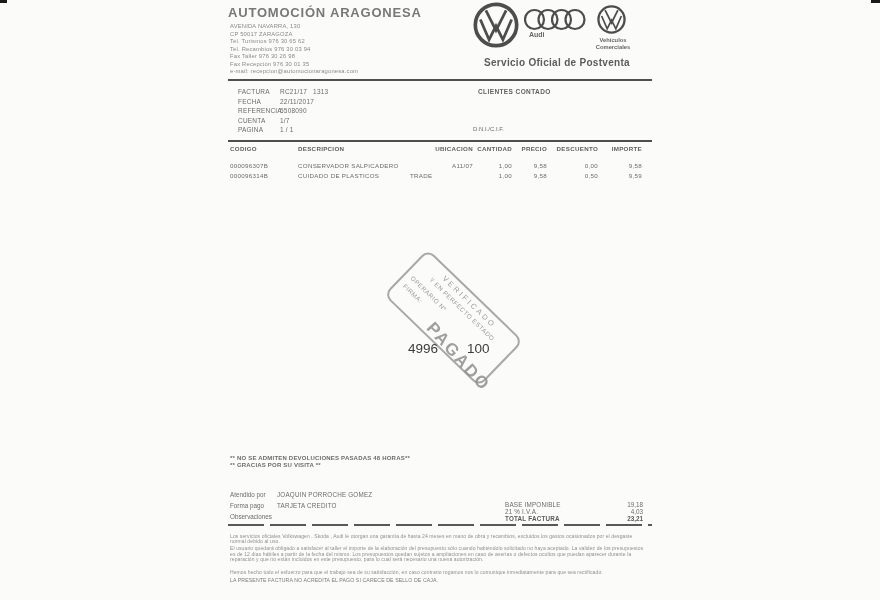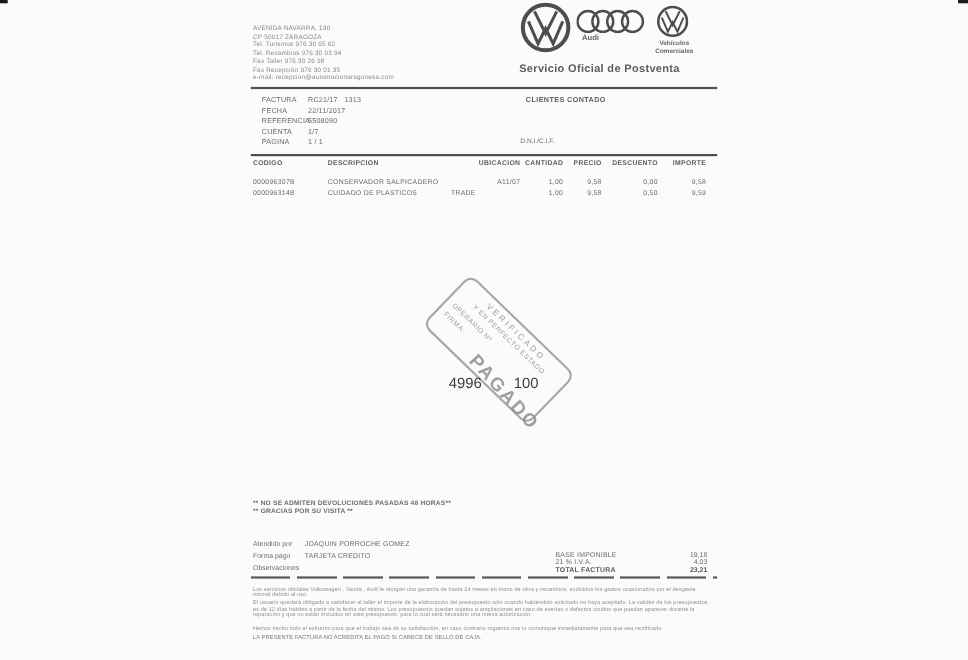--- a/index.html
+++ b/index.html
@@ -16,21 +16,21 @@
   .company-name{left:228px;top:5px;font-size:13px;font-weight:600;letter-spacing:.8px;color:#787878;}
   .addr{left:230px;font-size:5.8px;color:#8a8a8a;letter-spacing:.2px;}
   .a0{top:23px}.a1{top:30.5px}.a2{top:38px}.a3{top:45.5px}.a4{top:53px}.a5{top:60.5px}.a6{top:68px}
 
   .vw-big{position:absolute;left:473px;top:2px;width:46px;height:46px;}
   .audi-rings{position:absolute;left:524px;top:8px;width:62px;height:23px;}
   .audi-label{left:529px;top:31px;font-size:7px;font-weight:700;color:#666;}
   .vw-small{position:absolute;left:597px;top:5px;width:29px;height:29px;}
   .vc-label{position:absolute;left:585px;top:37px;width:56px;text-align:center;
             font-size:5.8px;font-weight:700;line-height:7px;color:#666;}
-  .service-label{left:472px;top:57px;width:170px;text-align:left;font-size:10px;
+  .service-label{left:472px;top:57px;width:170px;text-align:center;font-size:10px;
                  font-weight:700;color:#5c5c5c;letter-spacing:.3px;}
 
   .rule{position:absolute;left:228px;width:424px;height:2px;background:#4f4f4f;}
   .rule-header{top:79px}.rule-table{top:140px}
   .rule-bottom{top:524px;background:repeating-linear-gradient(90deg,#585858 0 36px,transparent 36px 42px);}
 
   
   .meta-label{left:238px;font-size:6.5px;letter-spacing:.2px;color:#6b6b6b;}
   .meta-value{left:280px;font-size:6.5px;letter-spacing:.2px;color:#6b6b6b;}
   .m0{top:88px}.m1{top:97.5px}.m2{top:107px}.m3{top:116.5px}.m4{top:126px}
@@ -85,20 +85,21 @@
   svg{display:block;}
 </style>
 </head>
 <body>
 
 <div class="canvas">
 
   <div class="artifact artifact-l"></div>
   <div class="artifact artifact-r"></div>
 
+  <div class="t company-name">AUTOMOCIÓN ARAGONESA</div>
   <div class="t addr a0">AVENIDA NAVARRA, 130</div>
   <div class="t addr a1">CP 50017 ZARAGOZA</div>
   <div class="t addr a2">Tel. Turismos 976 30 65 62</div>
   <div class="t addr a3">Tel. Recambios 976 30 03 94</div>
   <div class="t addr a4">Fax Taller 976 30 26 98</div>
   <div class="t addr a5">Fax Recepción 976 30 01 35</div>
   <div class="t addr a6">e-mail: recepcion@automocionaragonesa.com</div>
 
   <div class="vw-big">
     <svg viewBox="0 0 50 50" width="46" height="46">

